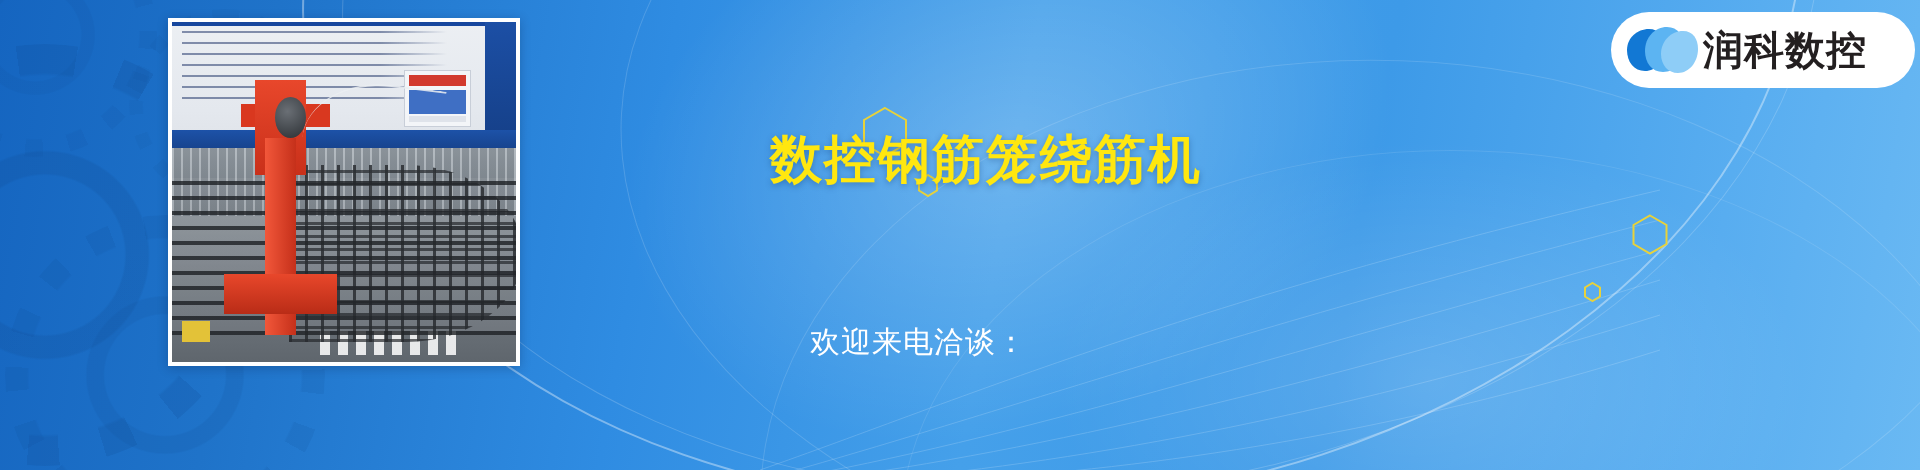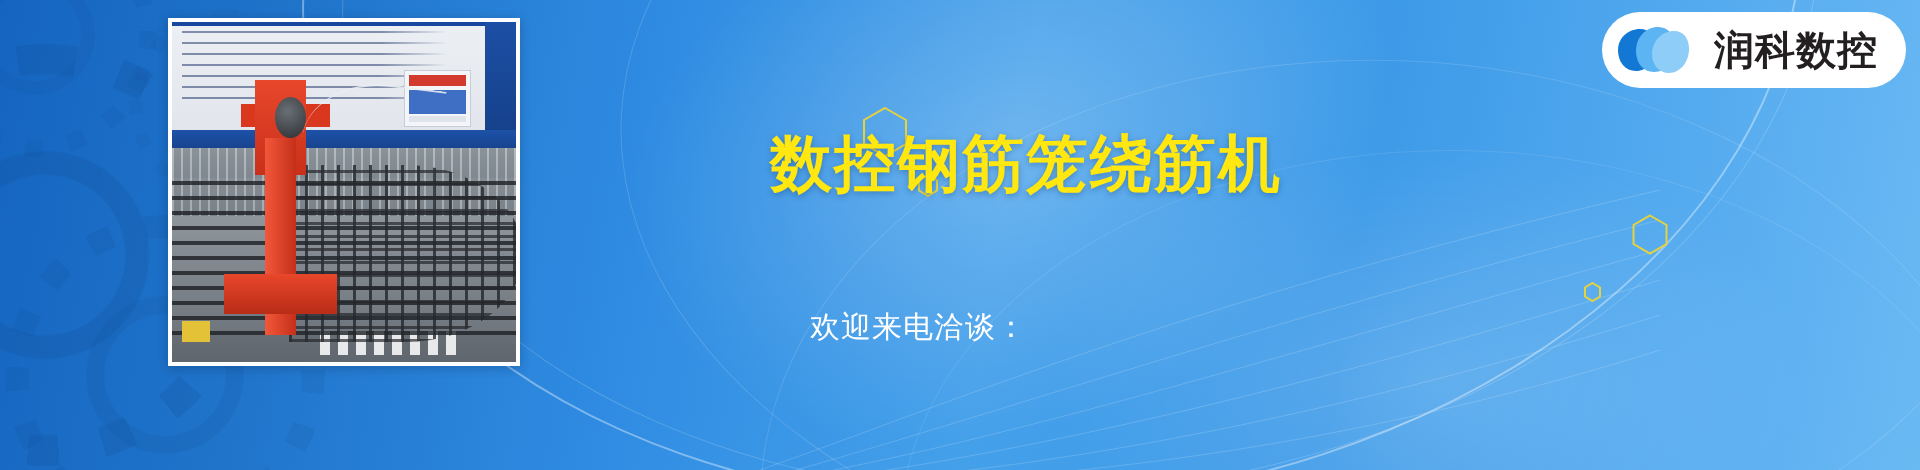--- a/index.html
+++ b/index.html
@@ -109,41 +109,41 @@
   .ph-roller{position:absolute;left:30%;top:22%;width:9%;height:12%;border-radius:50%;background:radial-gradient(circle at 40% 35%,#6a6f75,#2b2f33);}
   .ph-wire{position:absolute;left:38%;top:18%;width:40%;height:30%;
     border-top:2px solid rgba(235,238,242,.85);
     border-radius:60% 0 0 0;transform:rotate(7deg);}
   .ph-yellow{position:absolute;left:3%;bottom:6%;width:8%;height:6%;background:#e3c238;}
   .ph-signtext{position:absolute;right:17%;bottom:2%;width:40%;height:7%;
     background:repeating-linear-gradient(90deg, rgba(255,255,255,.85) 0 10px, rgba(255,255,255,0) 10px 18px);}
 
   
   .logo{
-    position:absolute;right:14px;top:12px;width:304px;height:76px;
+    position:absolute;right:5px;top:12px;width:304px;height:76px;
     background:#ffffff;border-radius:38px;display:flex;align-items:center;
-    padding:0 16px 0 14px;box-sizing:border-box;gap:24px;
+    padding:0 16px 0 14px;box-sizing:border-box;gap:4px;
   }
   .logo-mark{position:relative;width:74px;height:54px;flex:0 0 auto;}
   .logo-text{
     font-family:"DejaVu Sans","Liberation Sans",sans-serif;
     font-weight:bold;font-size:40px;color:#231f20;letter-spacing:1px;
     line-height:1;white-space:nowrap;
   }
 
   
   .headline{
     position:absolute;left:770px;top:133px;width:560px;
     font-family:"DejaVu Sans","Liberation Sans",sans-serif;
-    font-weight:bold;font-size:62px;line-height:1;color:#ffe70f;
+    font-weight:bold;font-size:52px;line-height:1;color:#ffe70f;
     letter-spacing:2px;white-space:nowrap;
     text-shadow:0 2px 6px rgba(10,50,110,.35);
   }
   .phone-row{
-    position:absolute;left:810px;top:307px;
+    position:absolute;left:810px;top:322px;
     display:flex;align-items:flex-start;gap:12px;white-space:nowrap;
   }
   .phone-label{
     font-family:"DejaVu Sans","Liberation Sans",sans-serif;
     font-size:30px;color:#ffffff;letter-spacing:1px;
   }
   .phone-number{
     font-family:"DejaVu Sans","Liberation Sans",sans-serif;
     font-weight:bold;font-size:38px;color:#ffe70f;letter-spacing:1px;
     margin-left:8px;

